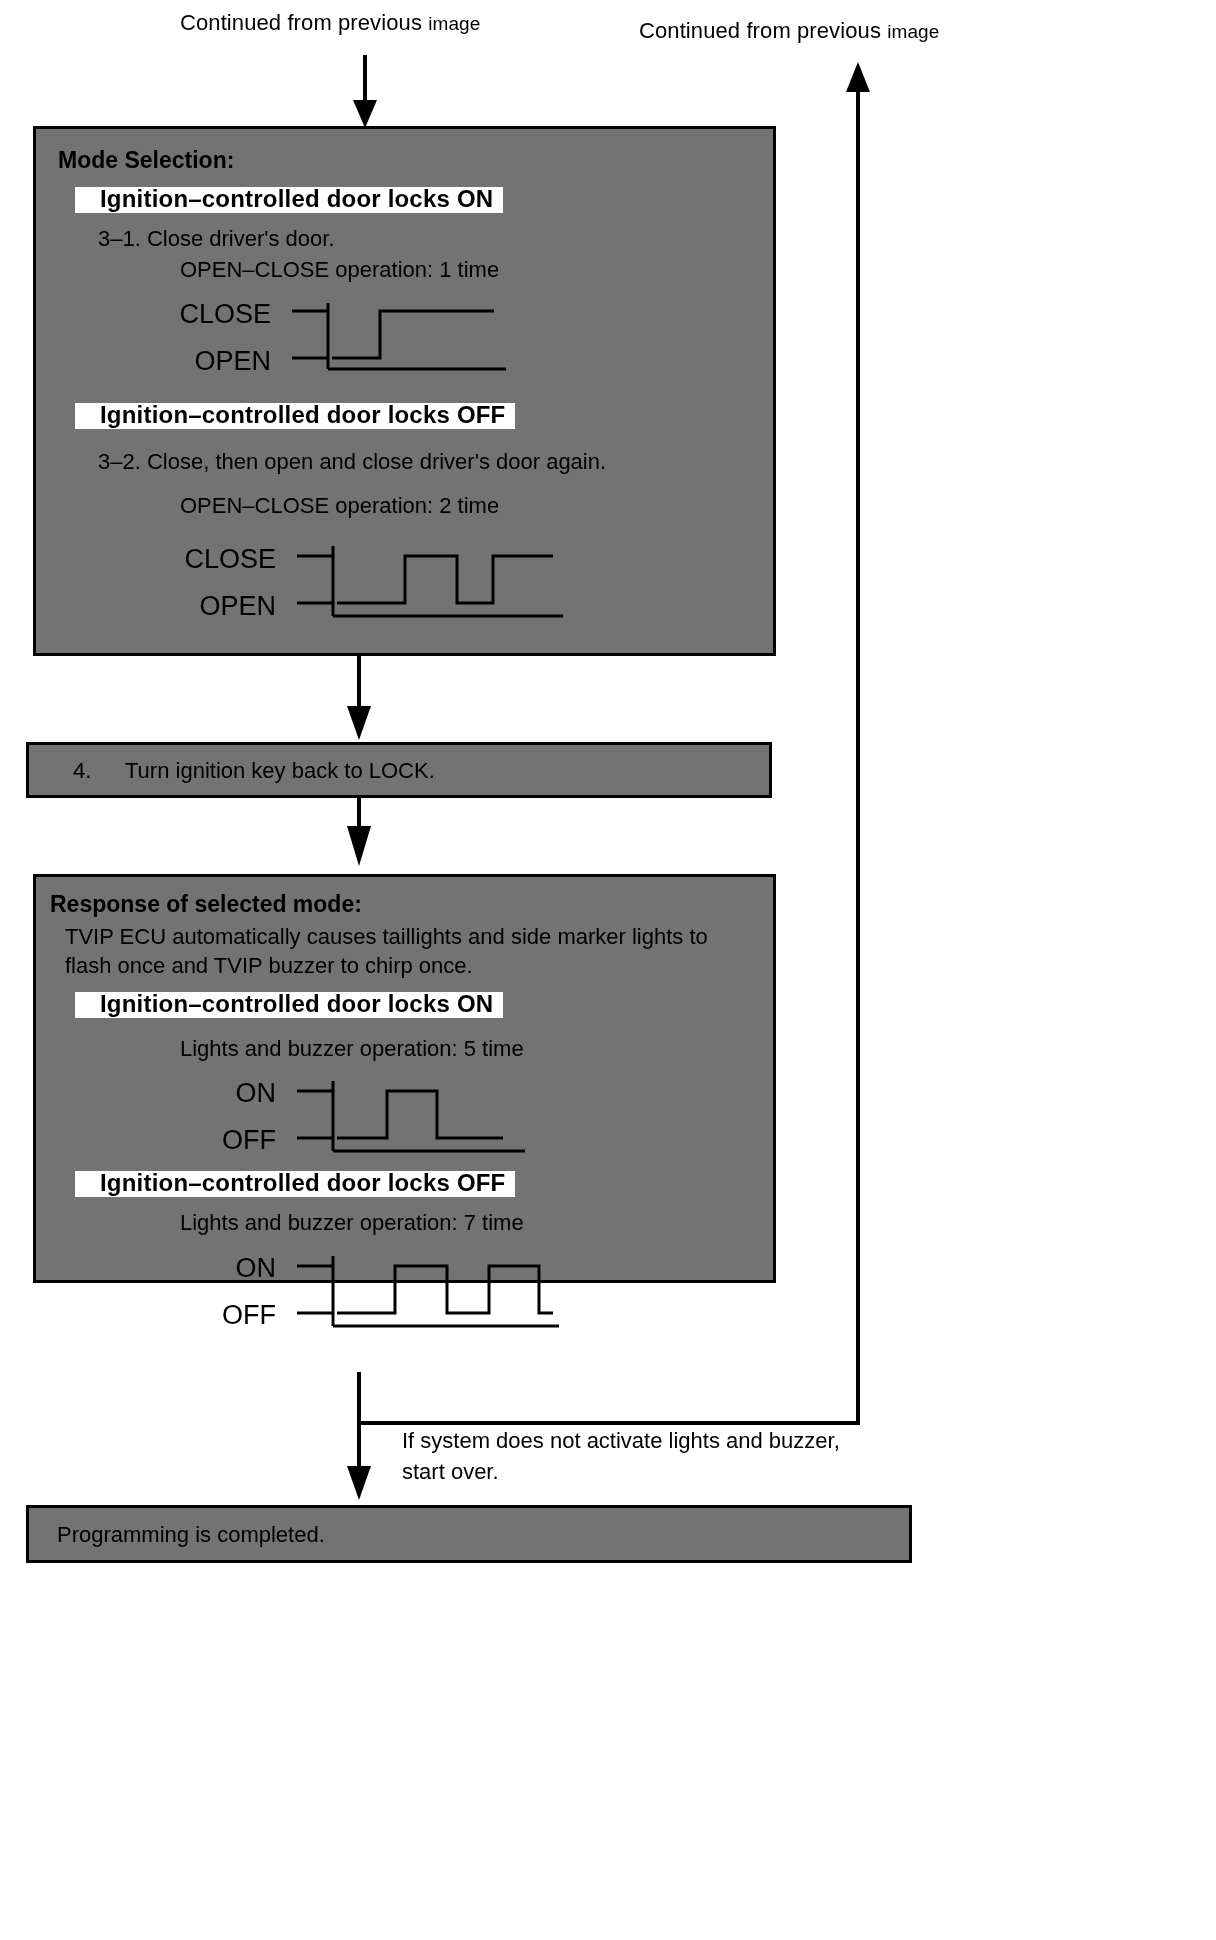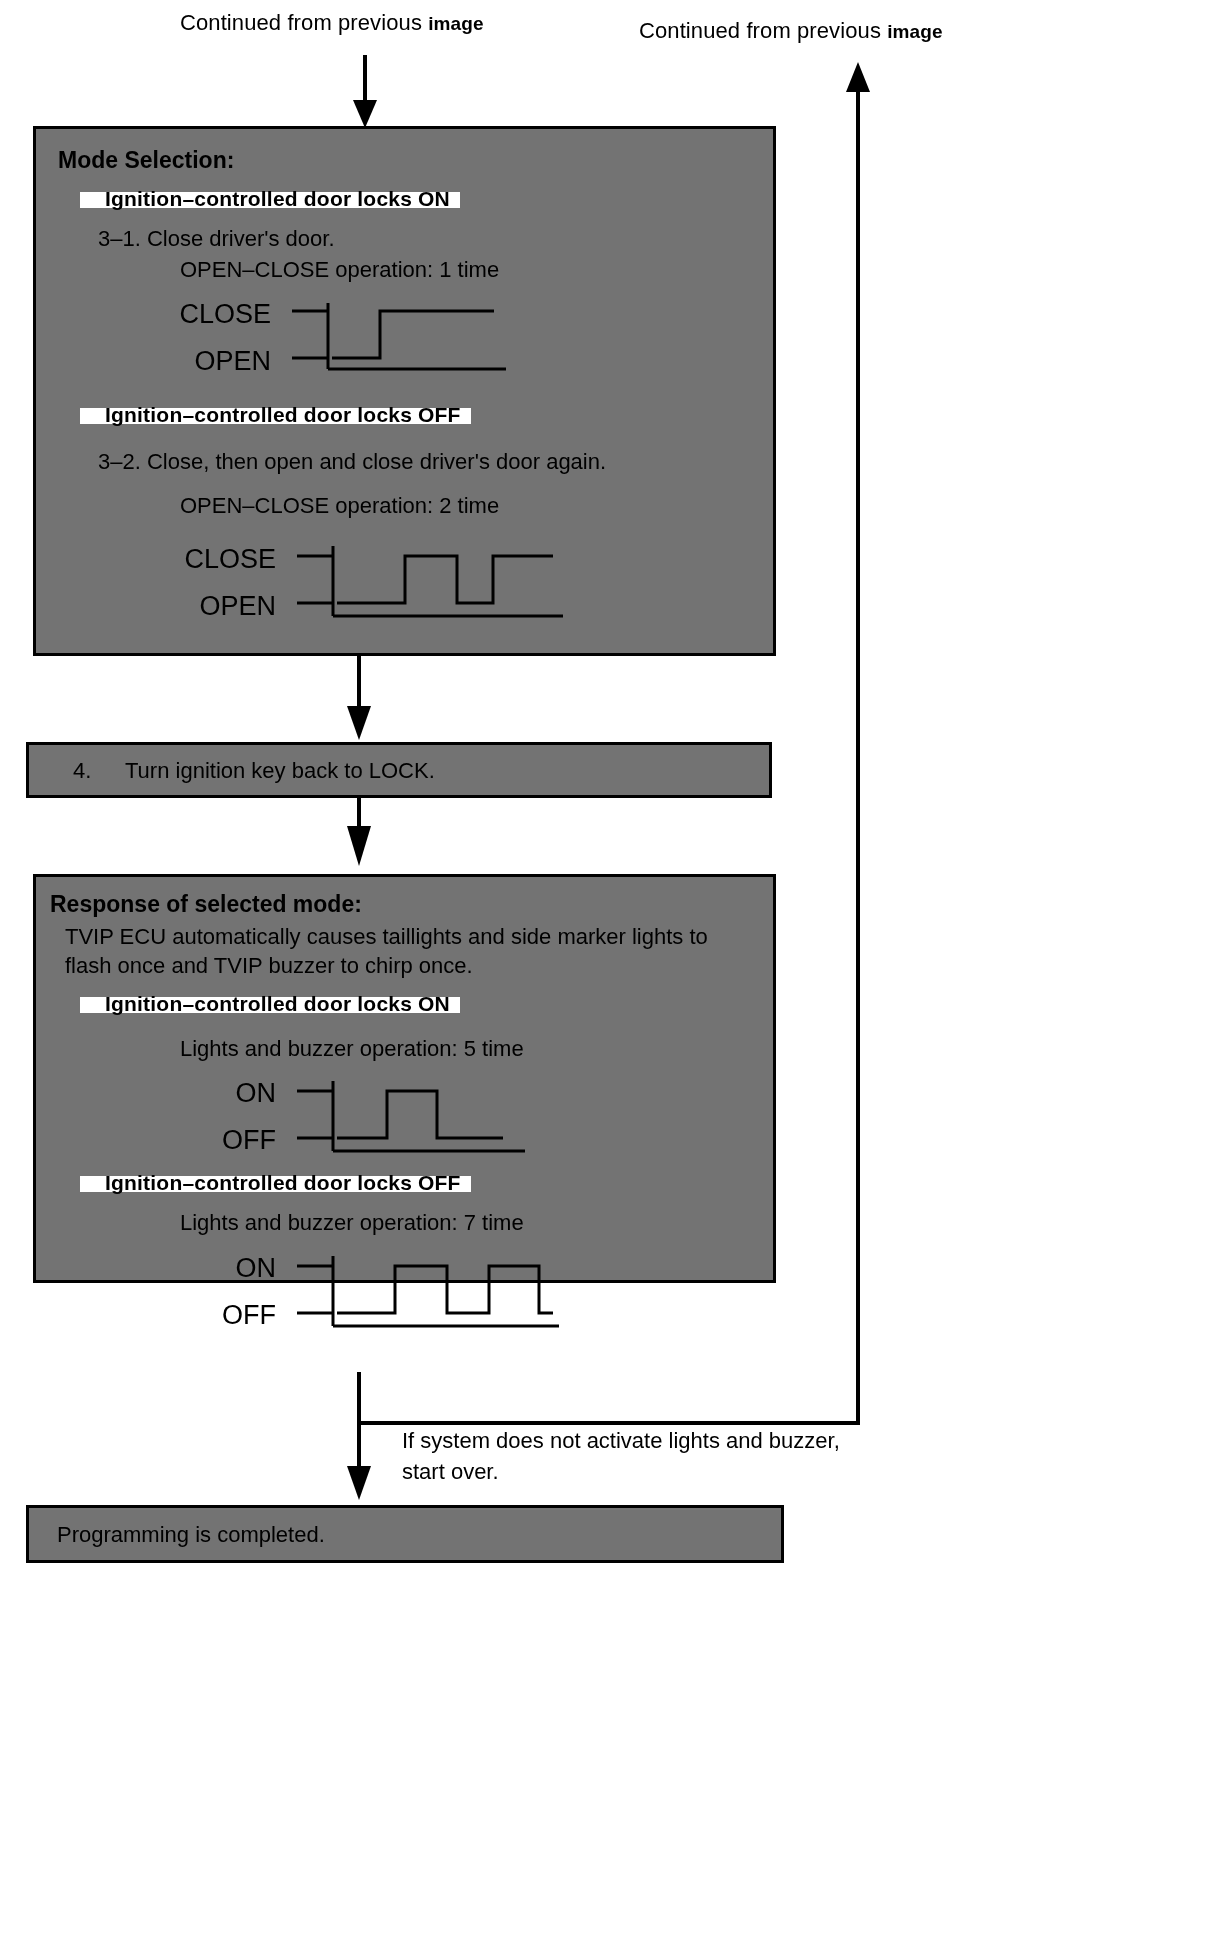--- a/index.html
+++ b/index.html
@@ -25,38 +25,37 @@
 
   
   .cont-caption {
     font-size: 22px;
     letter-spacing: 0.1px;
     white-space: nowrap;
     line-height: 1;
   }
   .cont-caption .small {
     font-size: 19px;
-    font-weight: bold;
   }
 
   
   .flowbox {
     border: 3px solid #000;
     background: #737373;
     box-sizing: border-box;
   }
   .labelbox {
-    border: 8px solid #737373;
+    border: 3px solid #737373;
     background: #fff;
     box-sizing: border-box;
     display: inline-flex;
     align-items: center;
     justify-content: center;
     font-weight: bold;
-    font-size: 21px;
+    font-size: 24px;
     padding: 2px 10px 4px 25px;
     white-space: nowrap;
     letter-spacing: 0.2px;
   }
   .section-title {
     font-weight: bold;
     font-size: 23px;
     white-space: nowrap;
   }
   .body-text {
@@ -200,17 +199,17 @@
       <line class="stroke" x1="16" y1="69" x2="52" y2="69"></line>
       <line class="stroke" x1="52" y1="12" x2="52" y2="82"></line>
       <line class="stroke" x1="52" y1="82" x2="278" y2="82"></line>
       <path class="stroke" d="M 56 69 L 114 69 L 114 22 L 166 22 L 166 69 L 208 69 L 208 22 L 258 22 L 258 69 L 272 69"></path>
     </svg>
   </div>
 
   <div class="abs body-text" style="left:402px; top:1428px;">If system does not activate lights and buzzer,</div>
   <div class="abs body-text" style="left:402px; top:1459px;">start over.</div>
 
-  <div class="abs flowbox" style="left:26px; top:1505px; width:758px; height:58px;">
+  <div class="abs flowbox" style="left:26px; top:1505px; width:886px; height:58px;">
     <div class="abs body-text" style="left:28px; top:14px;">Programming is completed.</div>
   </div>
 
 </div>
 
 </body></html>

